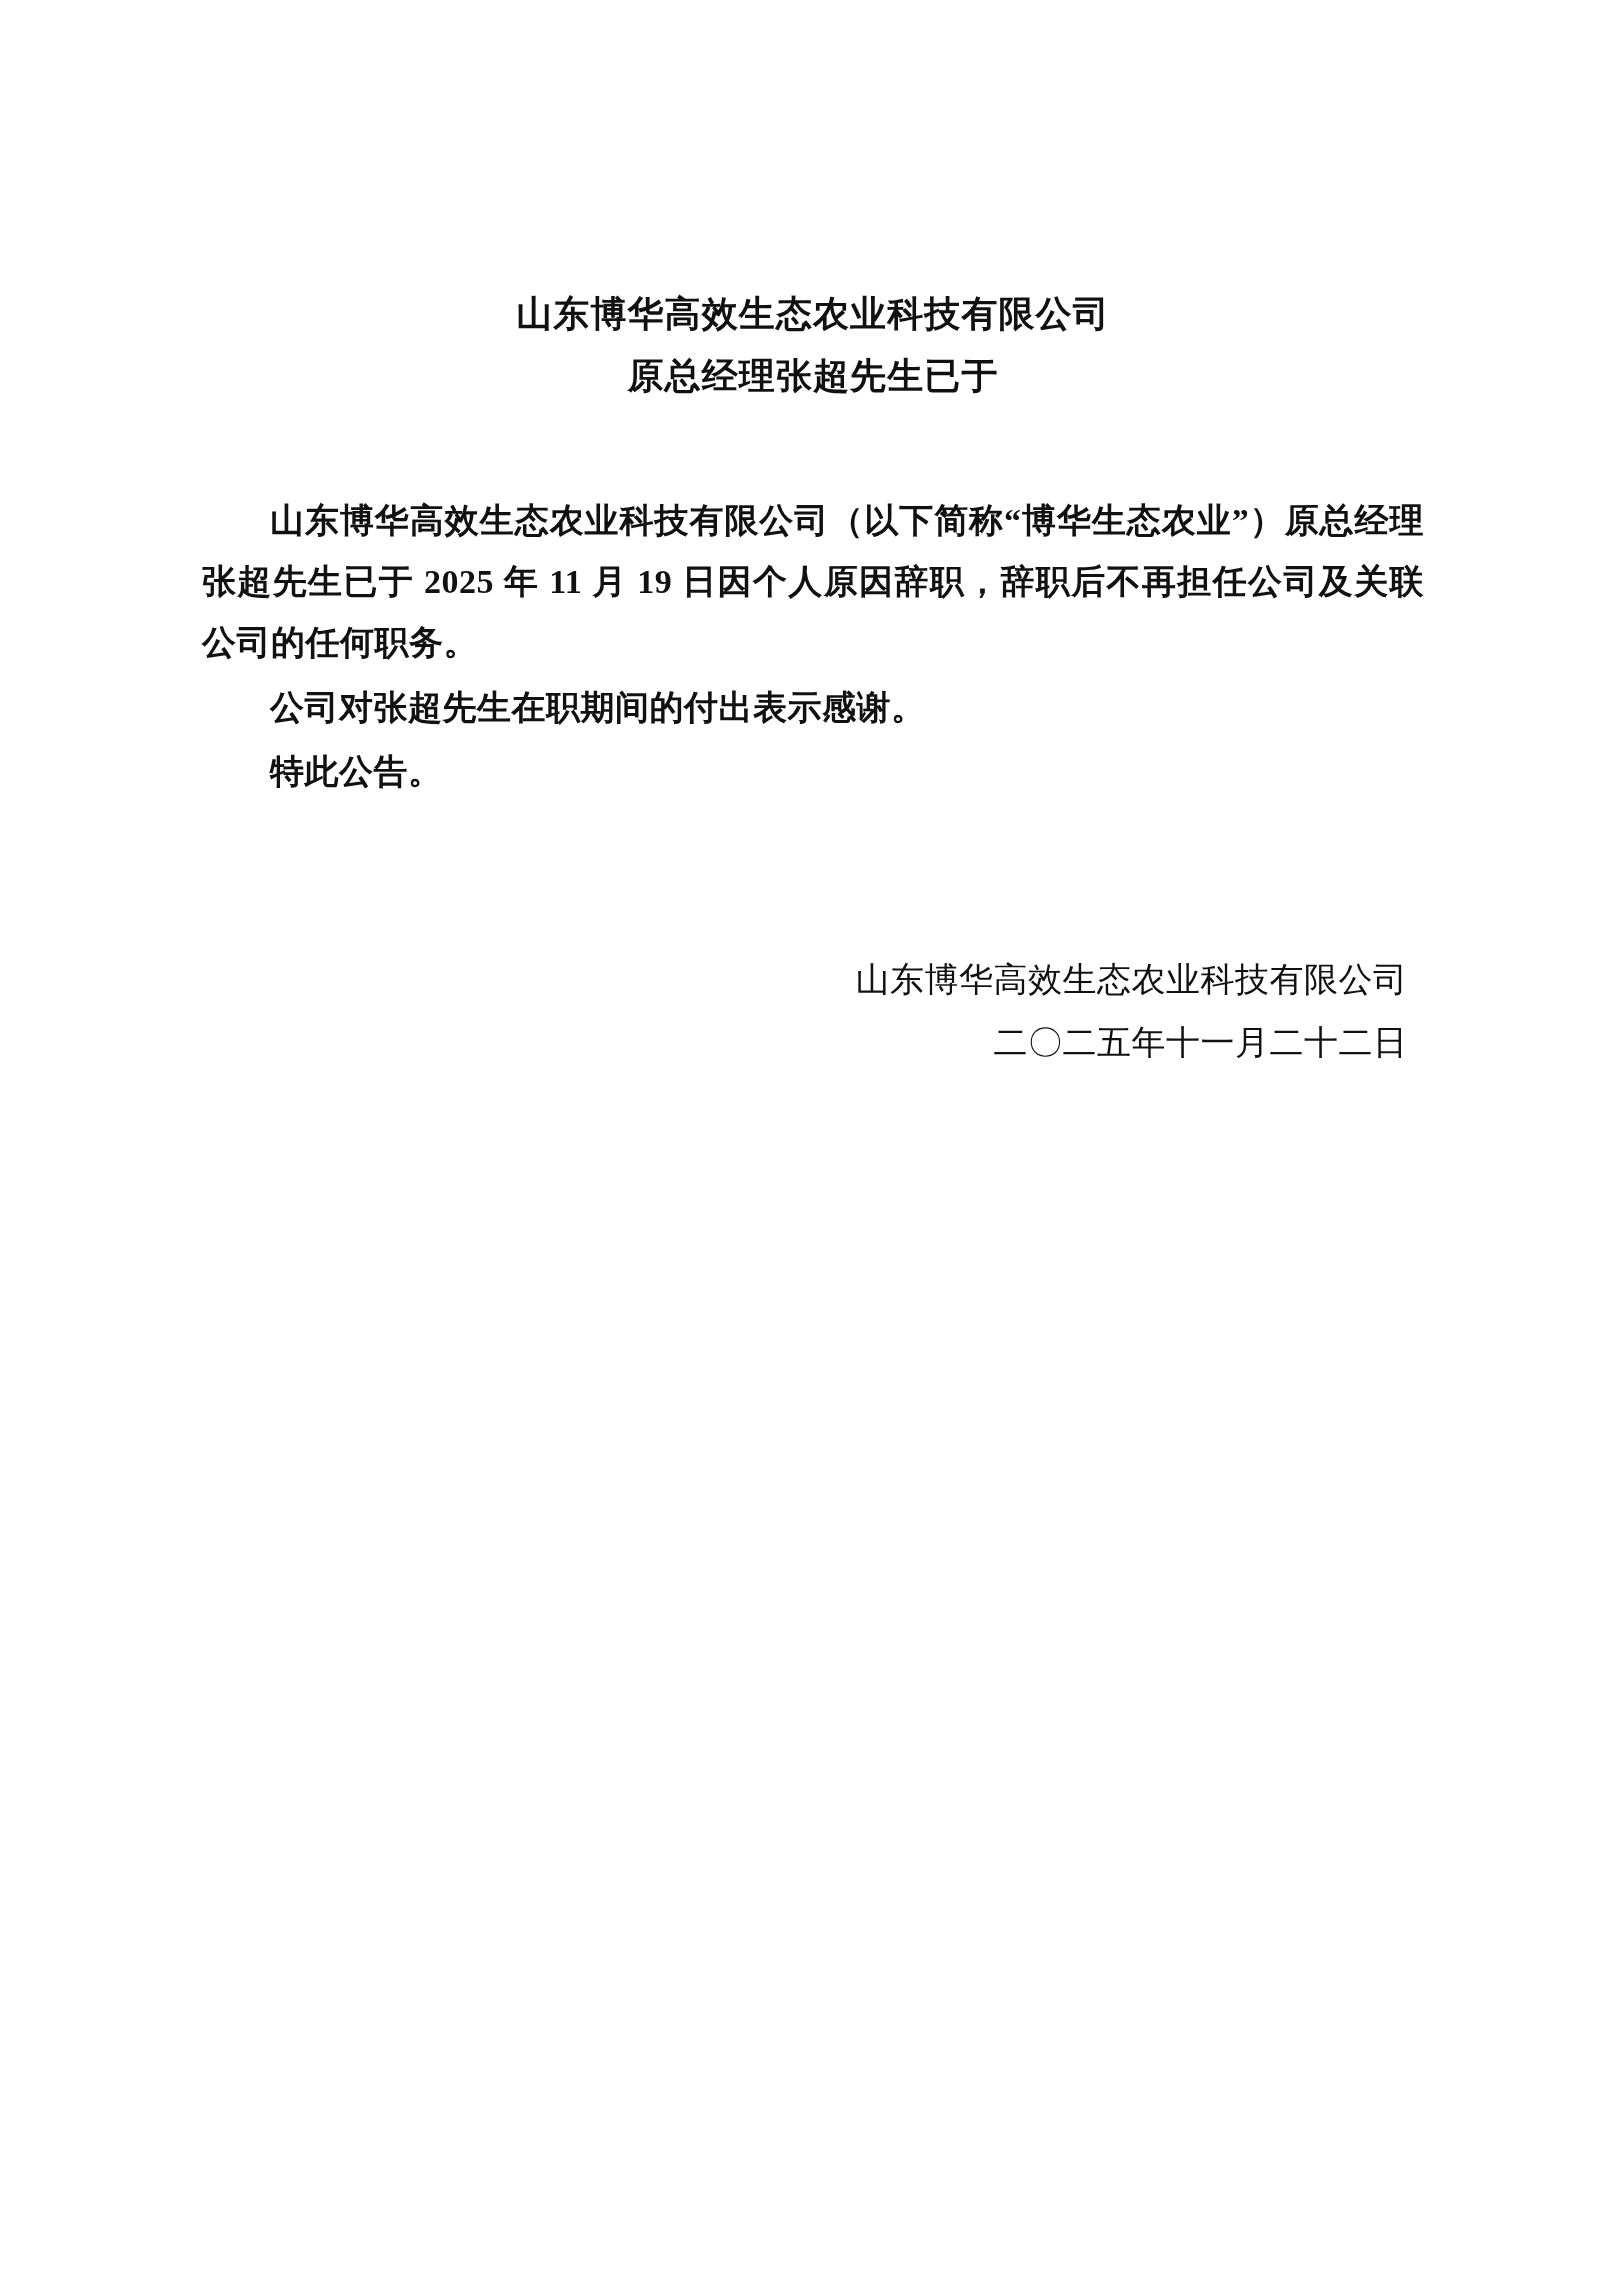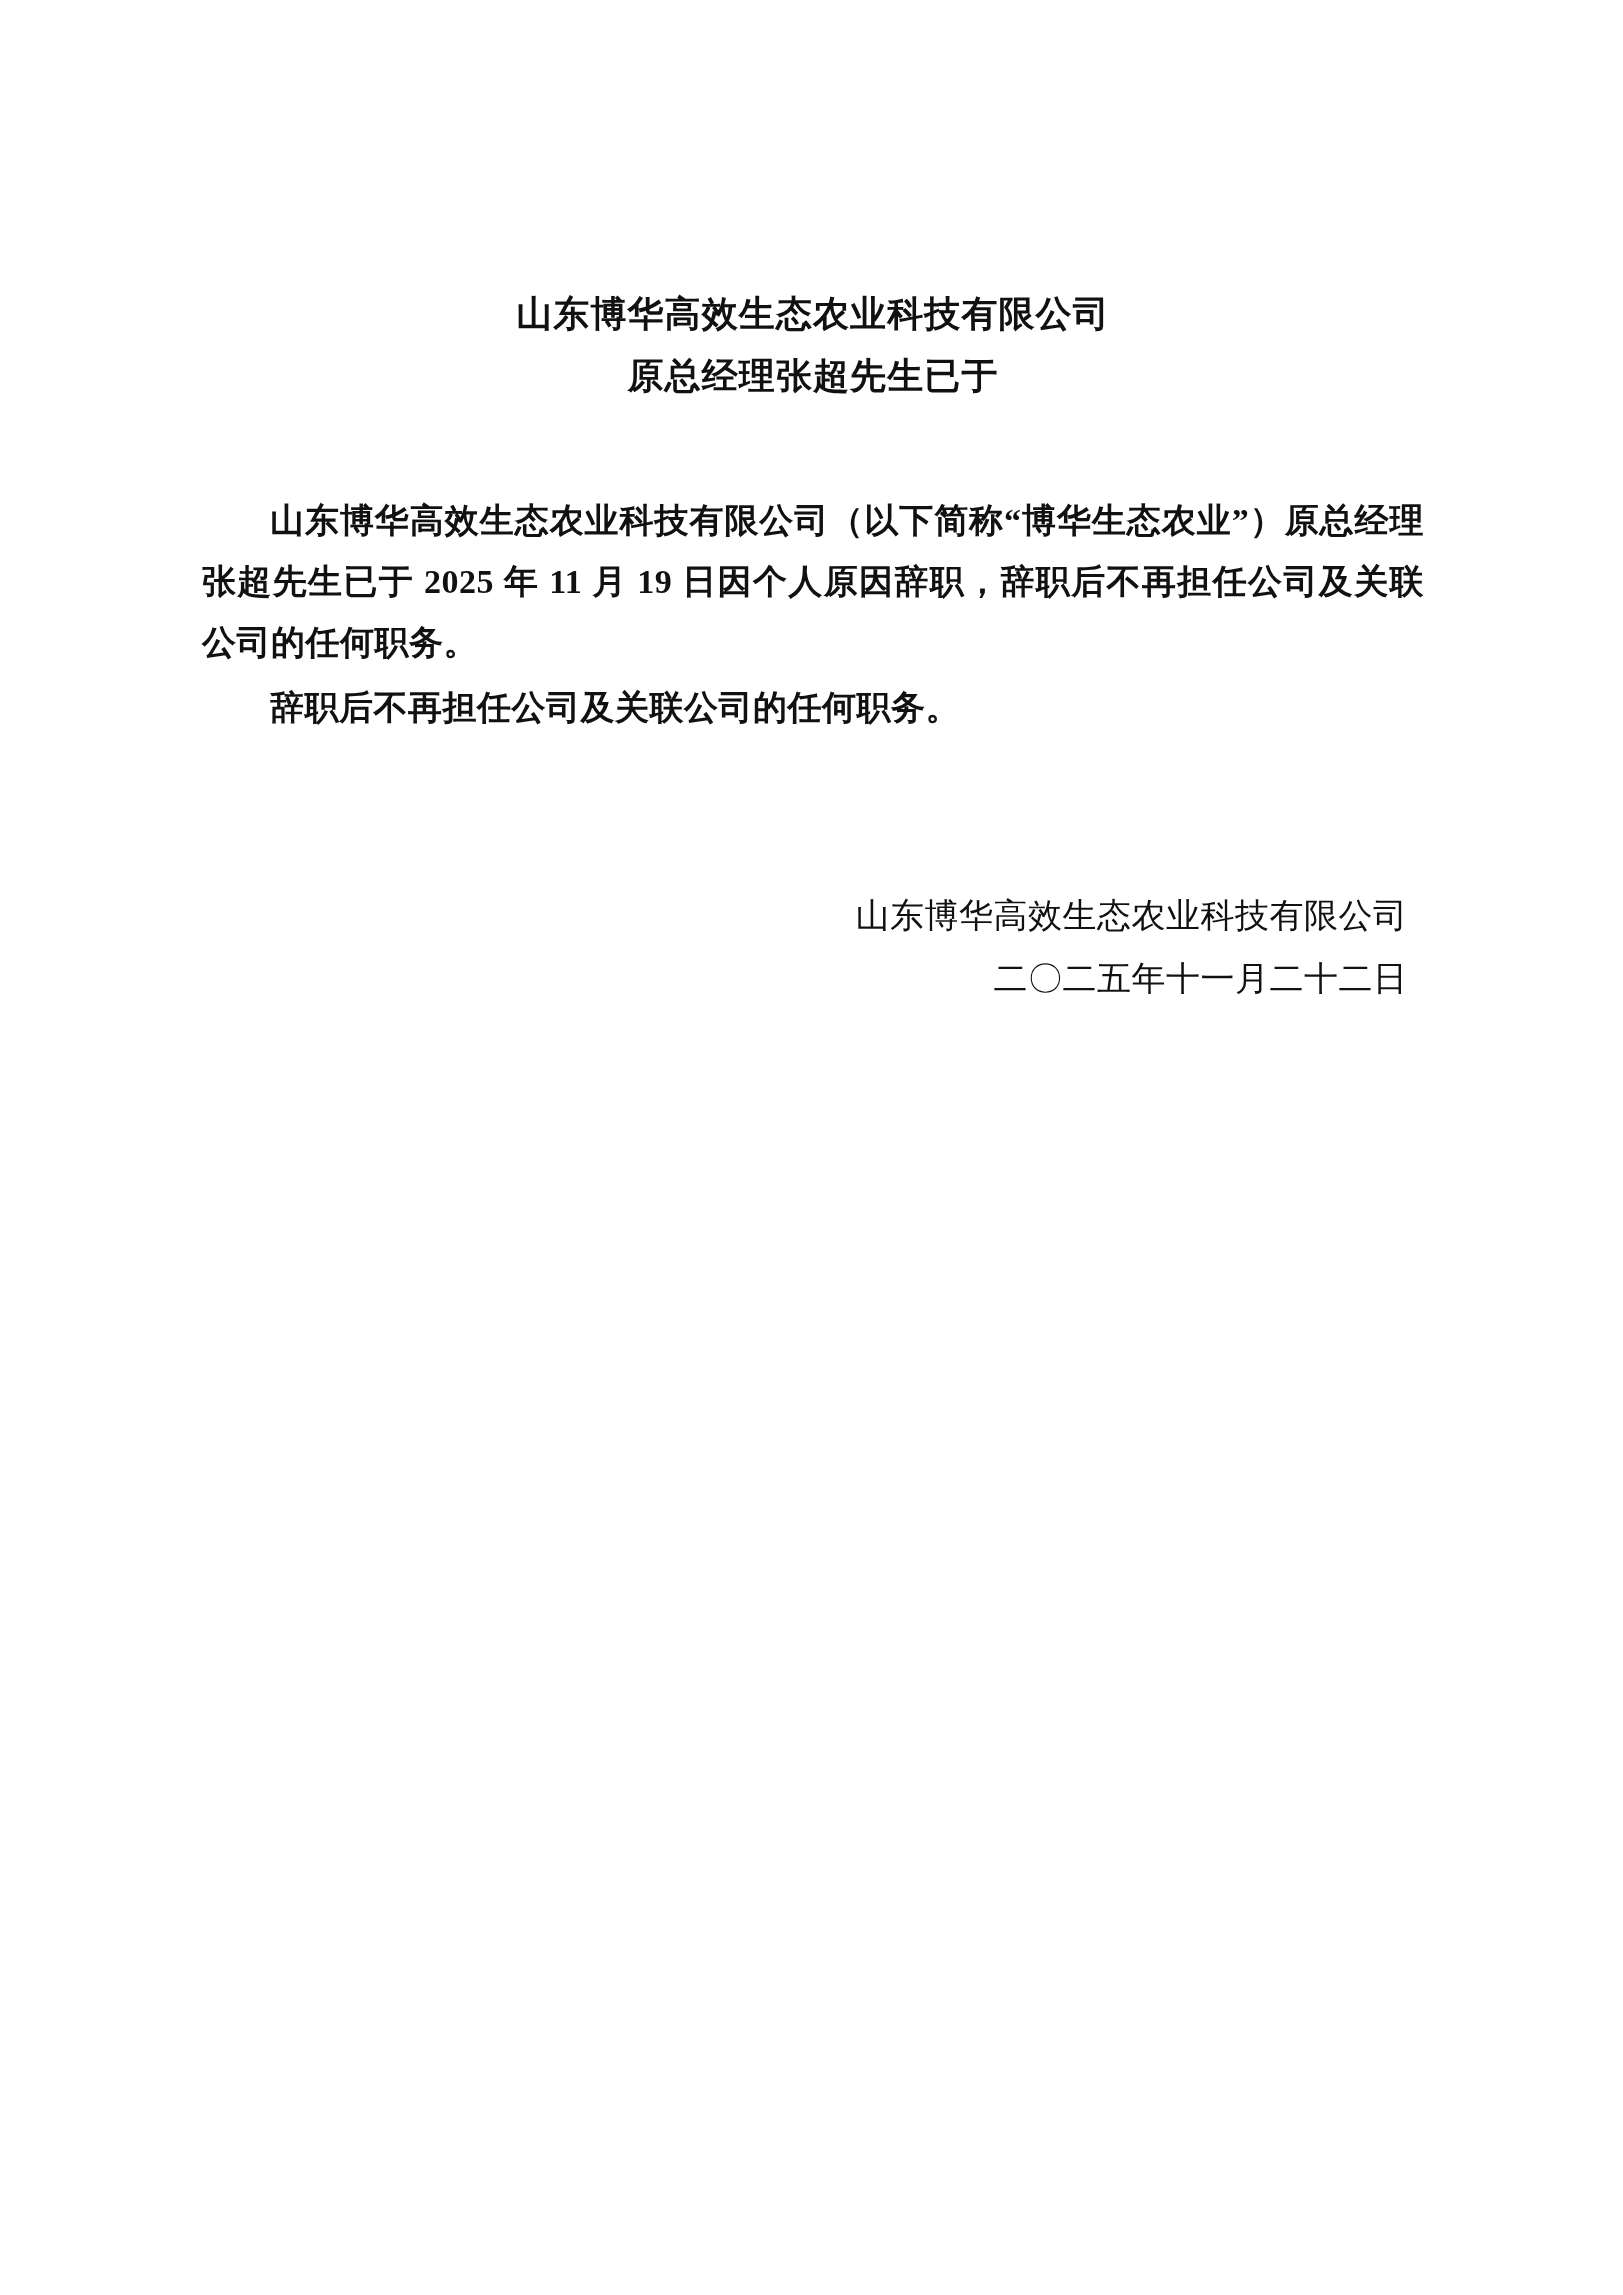--- a/index.html
+++ b/index.html
@@ -70,21 +70,22 @@
 <div class="page">
   <div class="content">
 
     <div class="title-block">
       <div class="title-line">山东博华高效生态农业科技有限公司</div>
       <div class="title-line">原总经理张超先生已于</div>
     </div>
 
     <div class="body-block">
       <p class="para">山东博华高效生态农业科技有限公司（以下简称“博华生态农业”）原总经理张超先生已于 2025 年 11 月 19 日因个人原因辞职，辞职后不再担任公司及关联公司的任何职务。</p>
-      <p class="para">辞职后不再担任公司及关联公司的任何职务。</p>
+      <p class="para">公司对张超先生在职期间的付出表示感谢。</p>
+      <p class="para">特此公告。</p>
     </div>
 
     <div class="sign-block">
       <div class="sign-line">山东博华高效生态农业科技有限公司</div>
       <div class="sign-line">二〇二五年十一月二十二日</div>
     </div>
 
   </div>
 </div>
 

